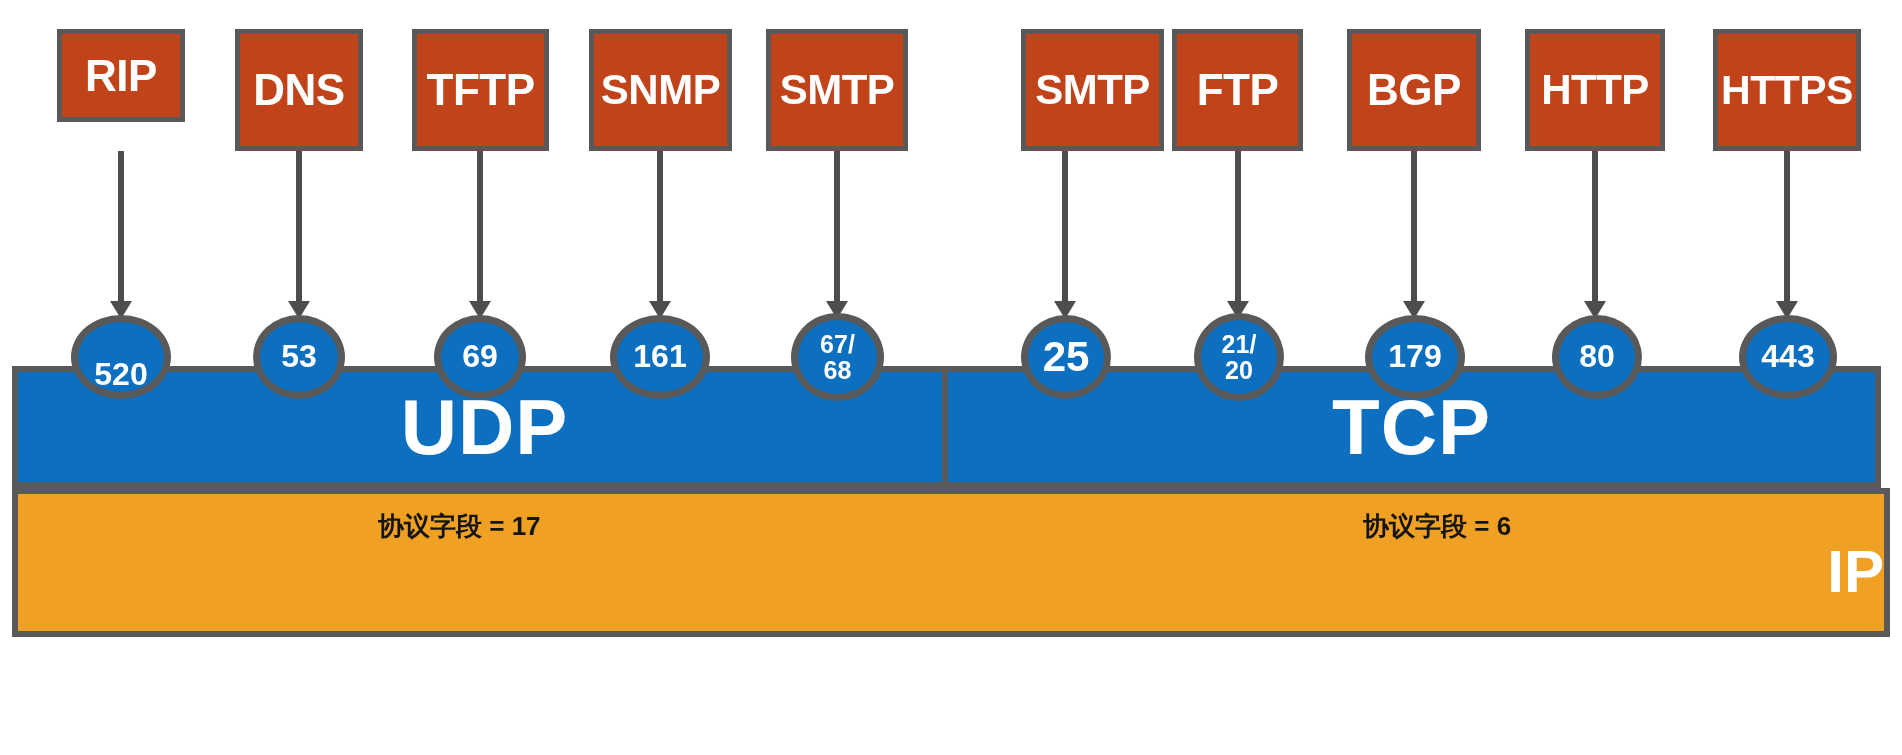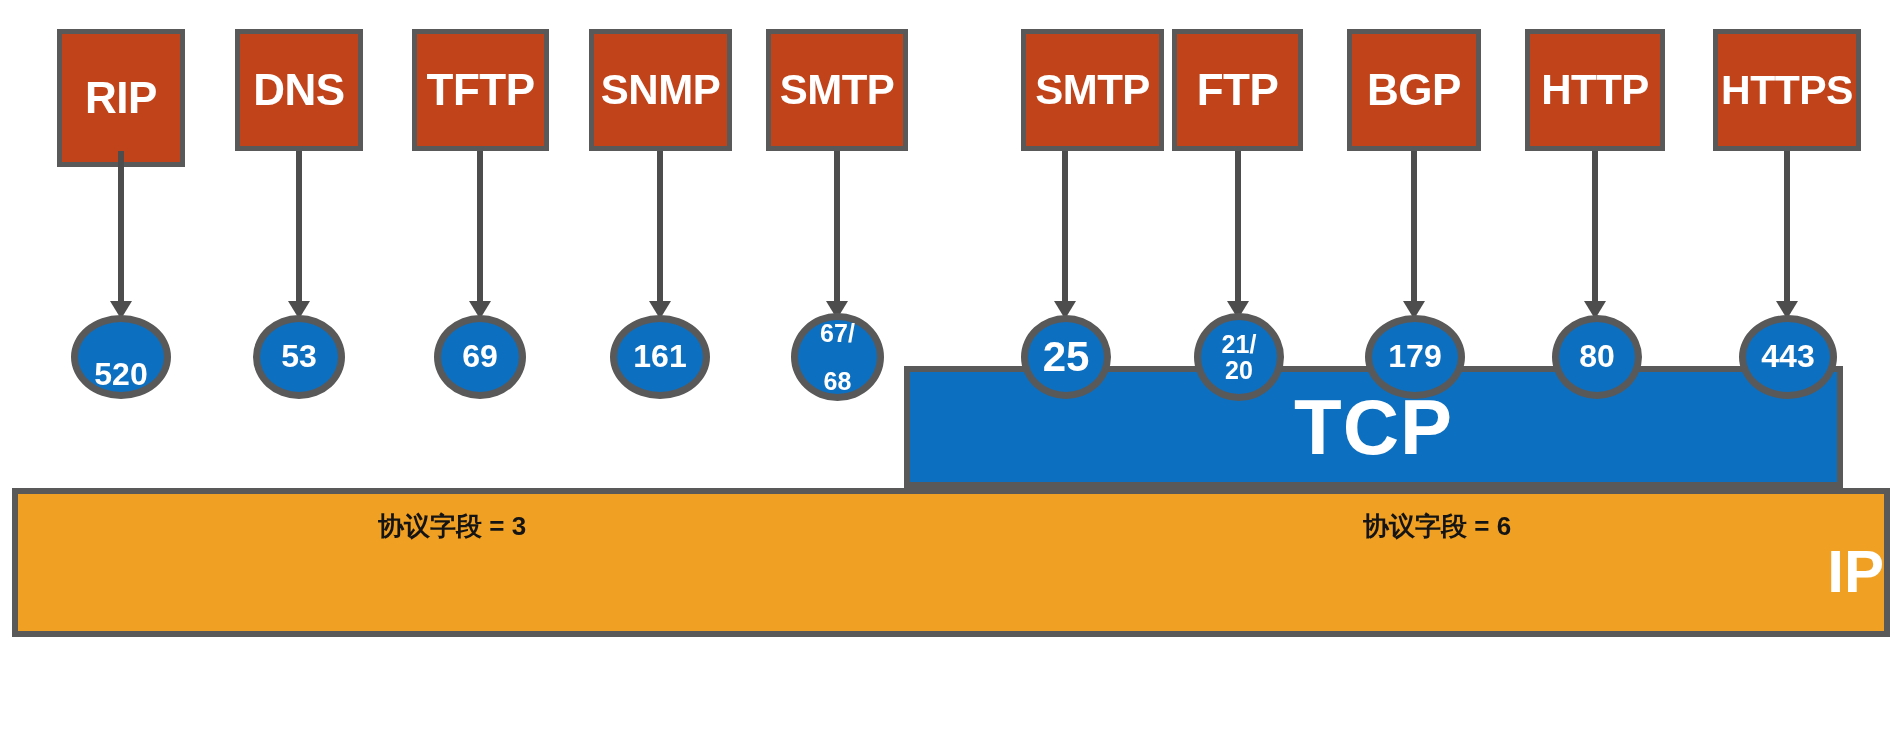--- a/index.html
+++ b/index.html
@@ -126,21 +126,21 @@
     font-size: 26px;
     white-space: nowrap;
   }
 </style>
 </head>
 <body>
 
 <div id="diagram">
 
   <div>
-    <div class="proto-box" style="left:57px; top:29px; width:128px; height:138px; font-size:44px;">
+    <div class="proto-box" style="left:57px; top:29px; width:128px; height:93px; font-size:44px;">
       <span class="proto-label">RIP</span>
     </div>
     <div class="proto-box" style="left:235px; top:29px; width:128px; height:122px; font-size:44px;">
       <span class="proto-label">DNS</span>
     </div>
     <div class="proto-box" style="left:412px; top:29px; width:137px; height:122px; font-size:44px;">
       <span class="proto-label">TFTP</span>
     </div>
     <div class="proto-box" style="left:589px; top:29px; width:143px; height:122px; font-size:42px;">
       <span class="proto-label">SNMP</span>
@@ -214,21 +214,21 @@
     </div>
     <div class="port-circle" style="left:253px; top:315px; width:92px; height:84px; font-size:32px;">
       <span class="pl">53</span>
     </div>
     <div class="port-circle" style="left:434px; top:315px; width:92px; height:84px; font-size:32px;">
       <span class="pl">69</span>
     </div>
     <div class="port-circle" style="left:610px; top:315px; width:100px; height:84px; font-size:32px;">
       <span class="pl">161</span>
     </div>
-    <div class="port-circle" style="left:791px; top:313px; width:93px; height:88px; font-size:25px;justify-content:space-between;">
+    <div class="port-circle" style="left:791px; top:313px; width:93px; height:88px; font-size:25px;">
       <span class="pl">67/</span>
       <span class="pl">68</span>
     </div>
     <div class="port-circle" style="left:1021px; top:315px; width:90px; height:84px; font-size:42px;">
       <span class="pl">25</span>
     </div>
     <div class="port-circle" style="left:1194px; top:313px; width:90px; height:88px; font-size:25px;">
       <span class="pl">21/</span>
       <span class="pl">20</span>
     </div>
@@ -236,23 +236,26 @@
       <span class="pl">179</span>
     </div>
     <div class="port-circle" style="left:1552px; top:315px; width:90px; height:84px; font-size:32px;">
       <span class="pl">80</span>
     </div>
     <div class="port-circle" style="left:1739px; top:315px; width:98px; height:84px; font-size:32px;">
       <span class="pl">443</span>
     </div>
   </div>
 
-  <div class="layer-transport" style="left:904px; top:366px; width:939px; height:122px;">
+  <div class="layer-transport" style="left:12px; top:366px; width:945px; height:122px;">
+    <span class="big-label">UDP</span>
+  </div>
+  <div class="layer-transport" style="left:942px; top:366px; width:939px; height:122px;">
     <span class="big-label">TCP</span>
   </div>
 
   <div class="layer-ip" style="left:12px; top:488px; width:1878px; height:149px;">
     <span class="big-label" style="top:48px;text-align:right;">IP</span>
-    <span class="proto-field" style="left:360px; top:15px;">协议字段 = 3</span>
+    <span class="proto-field" style="left:360px; top:15px;">协议字段 = 17</span>
     <span class="proto-field" style="left:1345px; top:15px;">协议字段 = 6</span>
   </div>
 
 </div>
 
 </body></html>

